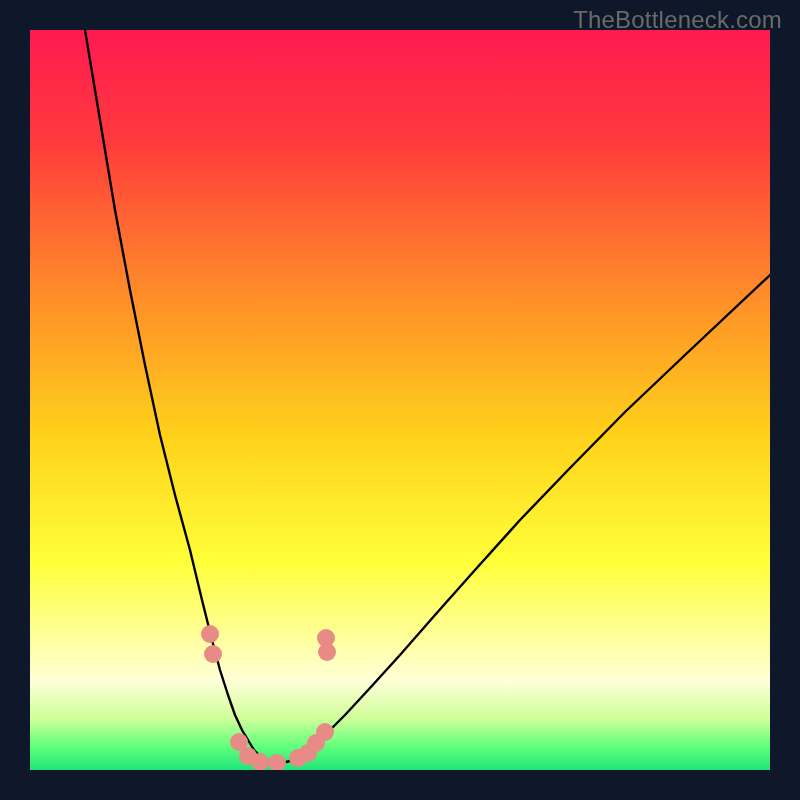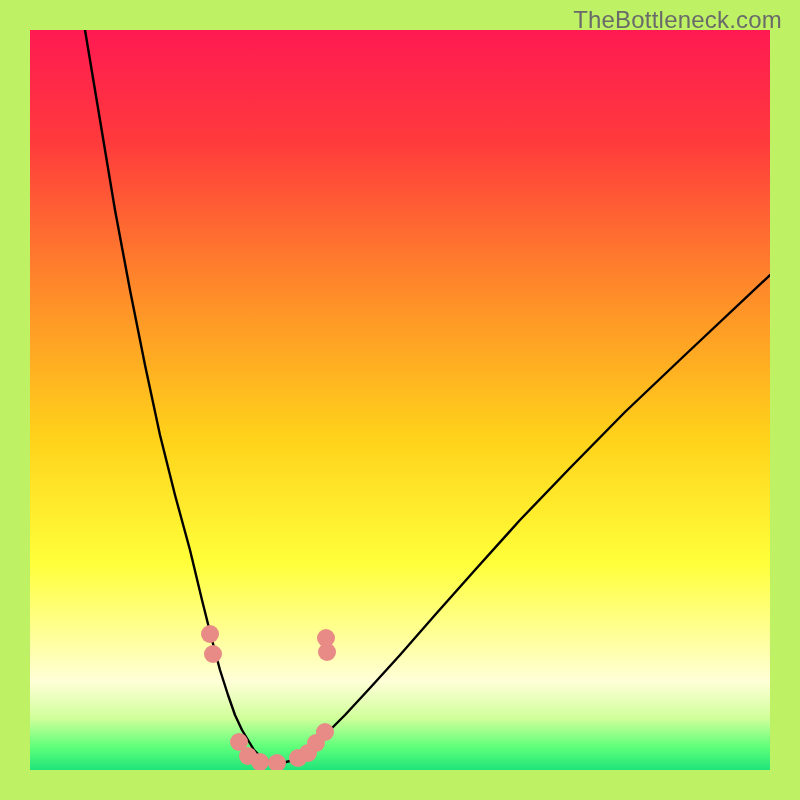--- a/index.html
+++ b/index.html
@@ -10,21 +10,21 @@
     background: #000;
     overflow: hidden;
     font-family: Arial, Helvetica, sans-serif;
   }
   .frame {
     position: absolute;
     top: 0;
     left: 0;
     width: 800px;
     height: 800px;
-    background: #bef264;
+    background: #0f172a;
   }
   .plot {
     position: absolute;
     top: 30px;
     left: 30px;
     width: 740px;
     height: 740px;
     overflow: hidden;
   }
   .watermark {

